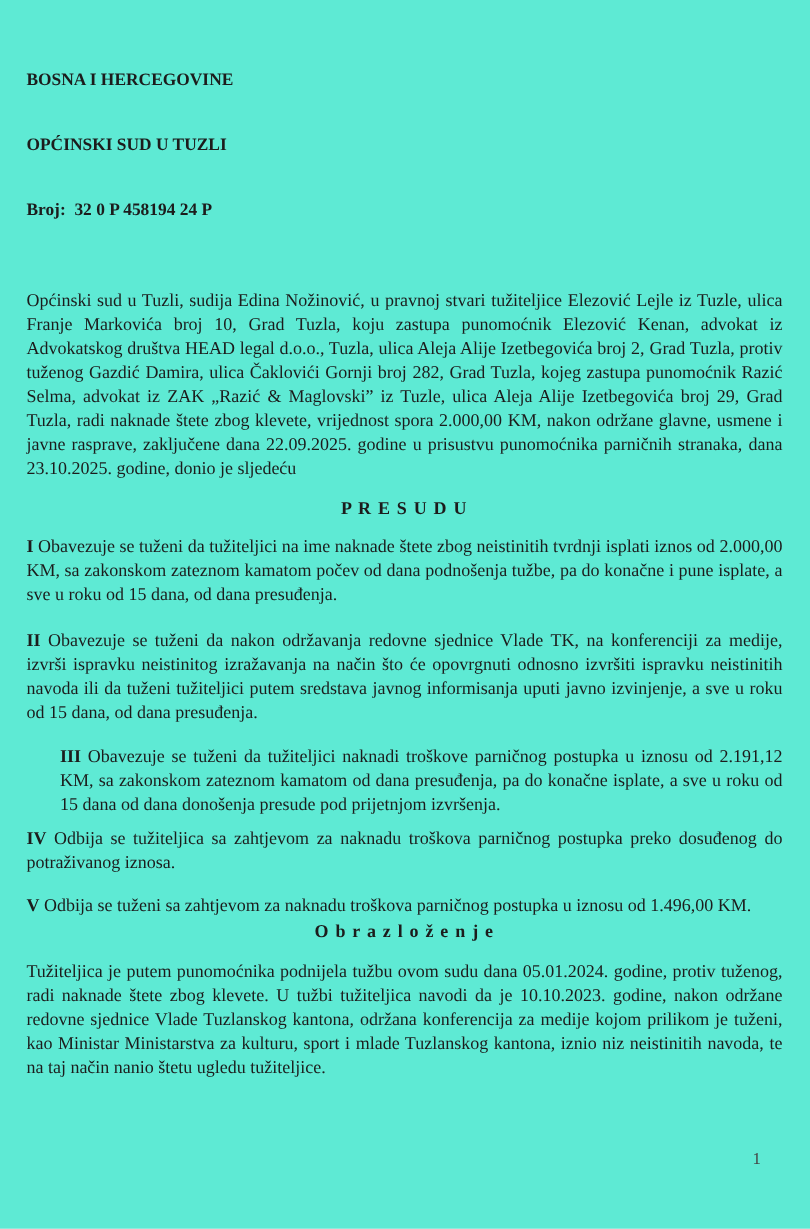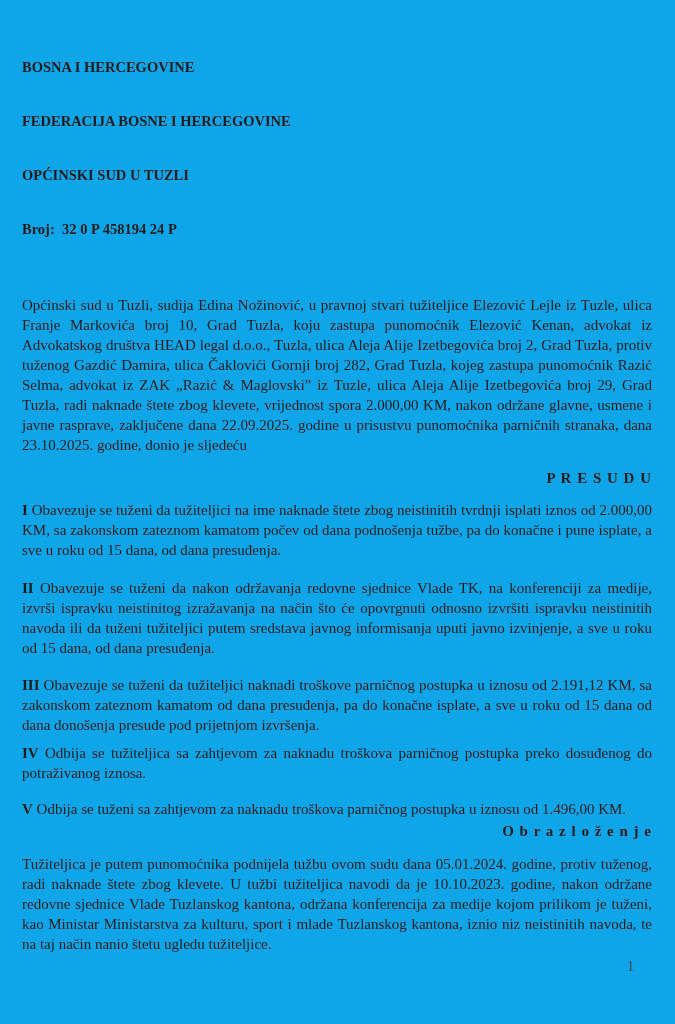--- a/index.html
+++ b/index.html
@@ -2,69 +2,68 @@
 <html lang="bs"><head>
 <meta charset="utf-8">
 <style>
   * { margin: 0; padding: 0; box-sizing: border-box; }
   html, body { background: #e8e8e8; }
   .page {
     position: relative;
     width: 675px;
     height: 1024px;
     margin: 0 auto;
-    background: #0ea5e9;
+    background: #5eead4;
     color: #1c1c1c;
     font-family: "Liberation Serif", "DejaVu Serif", serif;
     font-size: 15px;
     line-height: 20px;
     padding: 22px 23px 0 22px;
     overflow: hidden;
   }
   .court-header {
     font-weight: bold;
     font-size: 14.5px;
     line-height: 18px;
     white-space: pre-wrap;
   }
   .court-header .hline { display: block; }
   p.para { text-align: justify; }
   .intro { margin-top: 21px; }
   .section-heading {
-    text-align: right;
+    text-align: center;
     font-weight: bold;
     font-size: 15px;
     line-height: 20px;
     letter-spacing: 1px;
   }
   .verdict-heading { margin-top: 13px; }
   .item-1 { margin-top: 12px; }
   .item-2 { margin-top: 18px; }
-  .item-3 { margin-top: 17px; }
+  .item-3 { margin-top: 17px; margin-left: 28px; }
   .item-4 { margin-top: 8px; }
   .item-5 { margin-top: 16px; font-family: Liberation Serif, serif; }
   .reasoning-heading { margin-top: 2px; }
   .reasoning-1 { margin-top: 13px; }
   .numeral { font-weight: bold; }
   .page-number {
     position: absolute;
     right: 41px;
     bottom: 47px;
     font-size: 14px;
     color: #444;
   }
 </style>
 </head>
 <body>
 
 <div class="page">
 
   <div class="court-header">
     <span class="hline">BOSNA I HERCEGOVINE</span>
-    <span class="hline">FEDERACIJA BOSNE I HERCEGOVINE</span>
     <span class="hline">OPĆINSKI SUD U TUZLI</span>
     <span class="hline">Broj:  32 0 P 458194 24 P</span>
   </div>
 
   <p class="para intro">Općinski sud u Tuzli, sudija Edina Nožinović, u pravnoj stvari tužiteljice Elezović Lejle iz Tuzle, ulica Franje Markovića broj 10, Grad Tuzla, koju zastupa punomoćnik Elezović Kenan, advokat iz Advokatskog društva HEAD legal d.o.o., Tuzla, ulica Aleja Alije Izetbegovića broj 2, Grad Tuzla, protiv tuženog Gazdić Damira, ulica Čaklovići Gornji broj 282, Grad Tuzla, kojeg zastupa punomoćnik Razić Selma, advokat iz ZAK „Razić &amp; Maglovski” iz Tuzle, ulica Aleja Alije Izetbegovića broj 29, Grad Tuzla, radi naknade štete zbog klevete, vrijednost spora 2.000,00 KM, nakon održane glavne, usmene i javne rasprave, zaključene dana 22.09.2025. godine u prisustvu punomoćnika parničnih stranaka, dana 23.10.2025. godine, donio je sljedeću</p>
 
   <div class="section-heading verdict-heading">P R E S U D U</div>
 
   <p class="para item-1"><span class="numeral">I</span> <span>Obavezuje se tuženi da tužiteljici na ime naknade štete zbog neistinitih tvrdnji isplati iznos od 2.000,00 KM, sa zakonskom zateznom kamatom počev od dana podnošenja tužbe, pa do konačne i pune isplate, a sve u roku od 15 dana, od dana presuđenja.</span></p>
 

